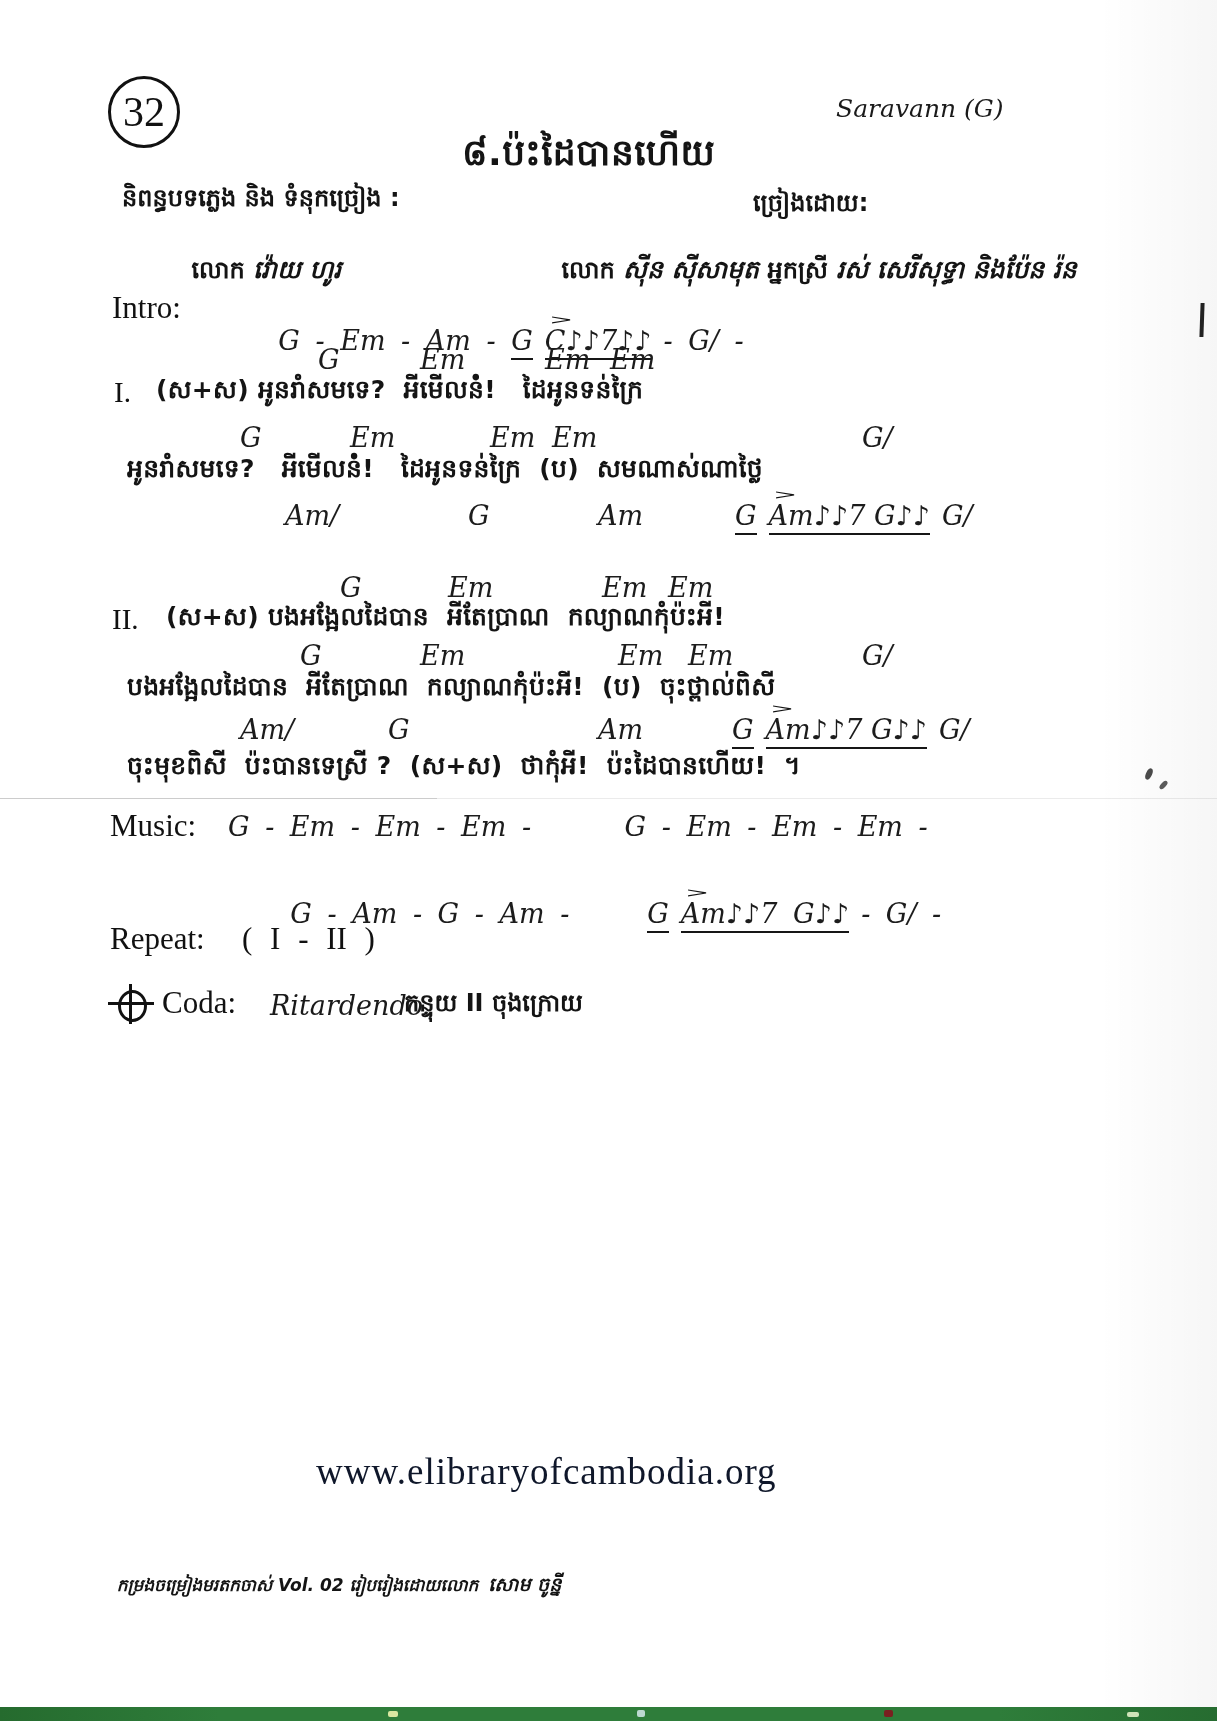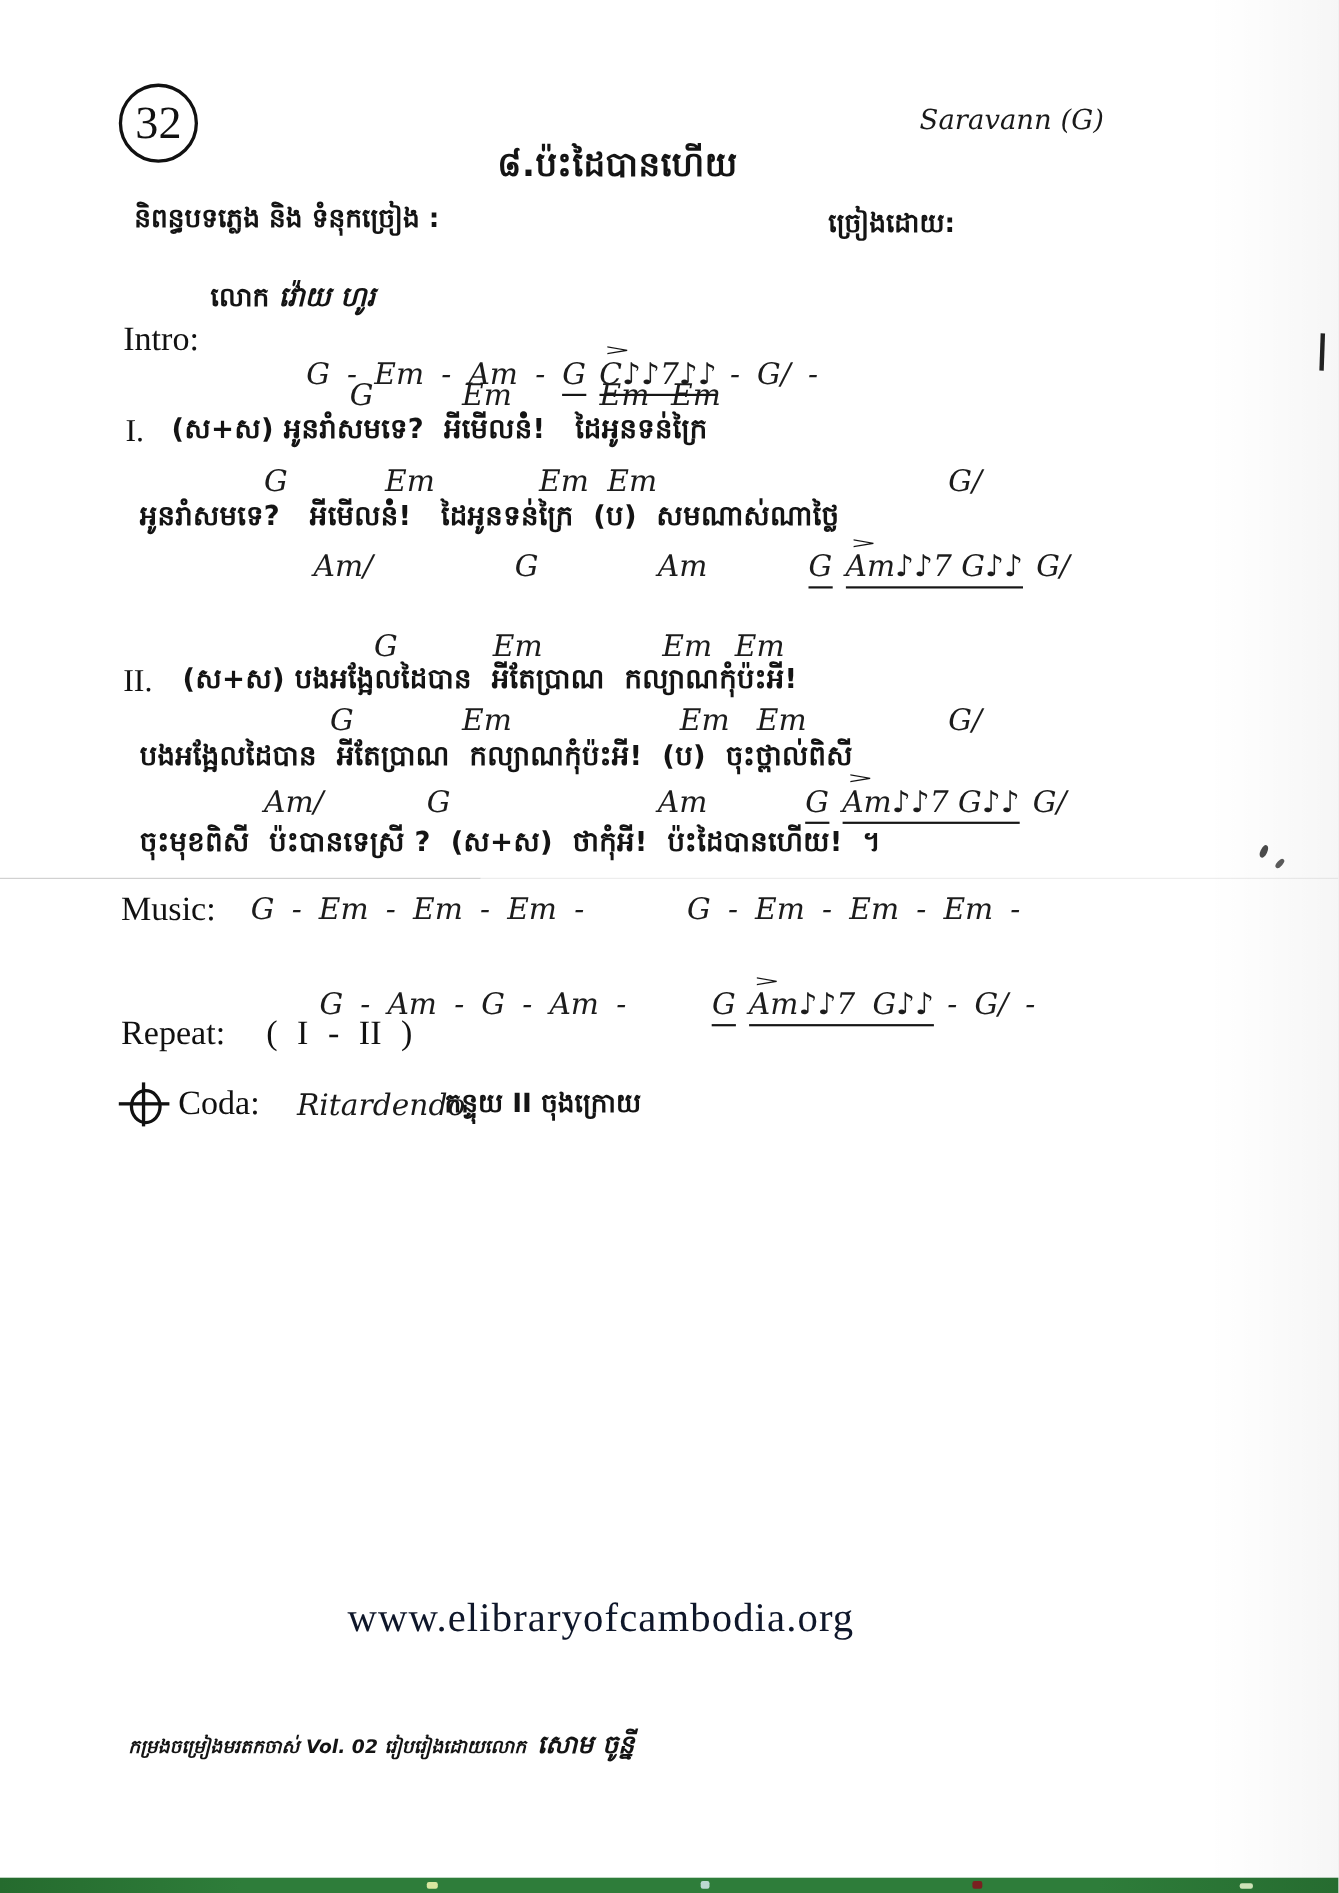--- a/index.html
+++ b/index.html
@@ -10,21 +10,21 @@
   }
   .abs{position:absolute;}
   
   .eng-label{font-family:"Liberation Serif","DejaVu Serif",serif;font-size:31px;color:#111;}
   .eng-italic{font-family:"DejaVu Serif","Liberation Serif",serif;font-style:italic;}
   
   .kh{font-family:"DejaVu Sans",sans-serif;font-weight:700;color:#141414;}
   .lyric{font-size:25px;white-space:pre;letter-spacing:.3px;}
   .credit{font-size:24px;white-space:pre;}
   .credit .it{font-style:italic;}
-  .title{font-size:31px;letter-spacing:.5px;}
+  .title{font-size:36px;letter-spacing:.5px;margin-left:10px;}
   
   .chord,.chordline,.motif{
     font-family:"DejaVu Serif","Liberation Serif",serif;
     font-style:italic;font-size:27px;color:#1c1c1c;
   }
   .chordline{white-space:pre;word-spacing:7px;}
   .chordrow{position:absolute;left:0;width:100%;height:34px;}
   .chordrow .chord{position:absolute;top:0;}
   .u{border-bottom:2px solid #161616;padding-bottom:2px;}
   .motif{white-space:pre;}
@@ -46,21 +46,21 @@
   .coda-icon .c{position:absolute;left:10px;top:6px;width:23px;height:26px;border:3px solid #111;border-radius:50%;}
   .coda-icon .h{position:absolute;left:0;top:18px;width:46px;height:3px;background:#111;}
   .coda-icon .v{position:absolute;left:21px;top:0;width:3px;height:40px;background:#111;}
   
   .watermark{
     left:316px;top:1450px;font-size:37px;color:#0f172a;letter-spacing:1px;
     font-family:"Liberation Serif","DejaVu Serif",serif;font-weight:400;
   }
   
   .footer{left:93px;top:1552px;font-size:17px;font-style:italic;white-space:pre;}
-  .footer .author{font-size:23px;margin-left:10px;}
+  .footer .author{font-size:19px;margin-left:10px;}
   
   .divider-dark{left:0;top:798px;width:437px;height:1px;background:#cccccc;}
   .divider-light{left:437px;top:798px;width:780px;height:1px;background:#ebebeb;}
   .edge-tint{left:1098px;top:0;width:119px;height:1721px;background:linear-gradient(to right,rgba(0,0,0,0),rgba(0,0,0,0.035));}
   .dash-a{left:1200px;top:303px;width:4px;height:34px;background:#222;transform:rotate(2deg);}
   .tick-a{left:1146px;top:768px;width:6px;height:12px;background:#4a4a4a;border-radius:45%;transform:rotate(25deg);}
   .tick-b{left:1161px;top:780px;width:5px;height:10px;background:#5a5a5a;border-radius:45%;transform:rotate(42deg);}
   
   .strip{left:0;top:1707px;width:1217px;height:14px;background:linear-gradient(to right,#256b2e,#2e7d3a 18%,#2e7d3a 82%,#266c30);}
   .strip .spk{position:absolute;border-radius:2px;}
@@ -82,20 +82,23 @@
 
   <div class="abs kh title" style="left:452px;top:130px;">៨.ប៉ះដៃបានហើយ</div>
 
   <div class="abs kh credit" style="left:122px;top:183px;">និពន្ធបទភ្លេង និង ទំនុកច្រៀង :</div>
   <div class="abs kh credit" style="left:753px;top:188px;">ច្រៀងដោយ:</div>
 
   <div class="abs kh credit" style="left:158px;top:226px;">
     <span>លោក </span><span class="it" style="font-size:25px;">វ៉ោយ ហូរ</span>
   </div>
 
+  <div class="abs kh credit" style="left:528px;top:226px;">
+    <span>លោក </span><span class="it" style="font-size:25px;">ស៊ីន ស៊ីសាមុត </span><span>អ្នកស្រី </span><span class="it" style="font-size:25px;">រស់ សេរីសុទ្ធា និងប៉ែន រ៉ន</span>
+  </div>
 
   <div class="abs eng-label" style="left:112px;top:290px;text-align:right;">Intro:</div>
   <div class="abs chordline" style="left:216px;top:294px;">
     <span>G - Em - Am - </span><span class="motif"><span class="u">G</span><span class="gap"></span><span class="u"><span class="accwrap"><span class="accent">&gt;</span><span>C</span></span><span>♪♪7♪♪</span></span><span class="suffix">- G/ -</span>
   </span></div>
 
   <div class="chordrow" style="top:344px;">
     <span class="chord" style="left:318px;">G</span>
     <span class="chord" style="left:420px;">Em</span>
     <span class="chord" style="left:545px;">Em</span>

